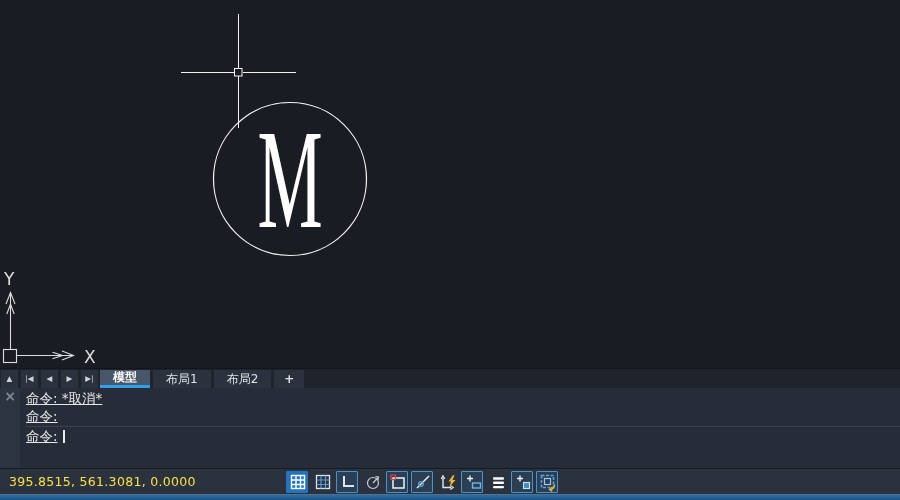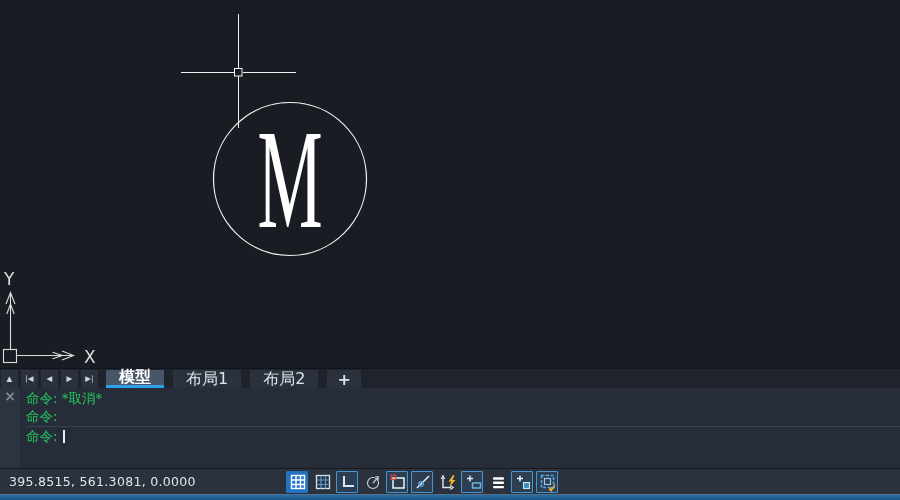--- a/index.html
+++ b/index.html
@@ -16,38 +16,38 @@
     position:absolute; left:0; top:368px; width:900px; height:20px;
     background:#1f242c; display:flex; align-items:stretch;
     border-top:1px solid #12151a;
   }
   .navbtn {
     width:17px; margin:1px 2px 0 1px; background:#2b323d; color:#cdd4dd;
     display:flex; align-items:center; justify-content:center;
     font-size:7.5px; line-height:1; cursor:default; flex:0 0 auto;
   }
   .tab {
-    margin:1px 3px 0 6px; padding:0 13px; background:#2b323d; color:#dde3ea;
-    display:flex; align-items:center; font-size:16px; white-space:nowrap;
+    margin:1px 3px 0 0; padding:0 13px; background:#2b323d; color:#dde3ea;
+    display:flex; align-items:center; font-size:12px; white-space:nowrap;
     flex:0 0 auto;
   }
   .tab.active { background:#475669; color:#fff; font-weight:bold; border-bottom:3px solid #2da0e8; }
   .tab.plustab { padding:0 10px; font-weight:bold; }
   
   #cmdpanel { position:absolute; left:0; top:388px; width:900px; height:80px; display:flex; background:#262c38; }
   #cmdgutter { width:20px; background:#2d3441; flex:0 0 auto; text-align:center; }
   #cmdclose { color:#7f8a96; font-size:14px; font-weight:bold; line-height:16px; cursor:default; }
-  #cmdcontent { flex:1; padding:1px 0 0 6px; color:#22c55e; font-size:13.5px; }
+  #cmdcontent { flex:1; padding:1px 0 0 6px; color:#e5e5e5; font-size:13.5px;text-decoration:underline; }
   .cmdline { height:18px; line-height:18px; white-space:pre; }
   #promptrow { height:19px; line-height:18px; border-top:1px solid #3a4250; margin-top:1px; }
   #cursorbar { display:inline-block; width:2px; height:13px; background:#e8edf2; margin-left:5px; vertical-align:-2px; }
   
   #statusbar {
     position:absolute; left:0; top:468px; width:900px; height:26px;
-    background:#2a323e; border-top:1px solid #171b21; color:#e5e5e5;
+    background:#2a323e; border-top:1px solid #171b21; color:#fde047;
   }
   #coords { position:absolute; left:9px; top:5px; font-size:12.5px; letter-spacing:.3px; }
   #sbicons { position:absolute; left:286px; top:2px; display:flex; gap:3px; }
   .toggle {
     width:22px; height:22px; display:flex; align-items:center; justify-content:center;
     border:1px solid transparent; border-radius:1px; cursor:default; flex:0 0 auto;
   }
   .toggle.active { border-color:#4694d2; background:#2c3e52; }
   .toggle.active.solid { border-color:#2273c3; background:#2273c3; }
   

